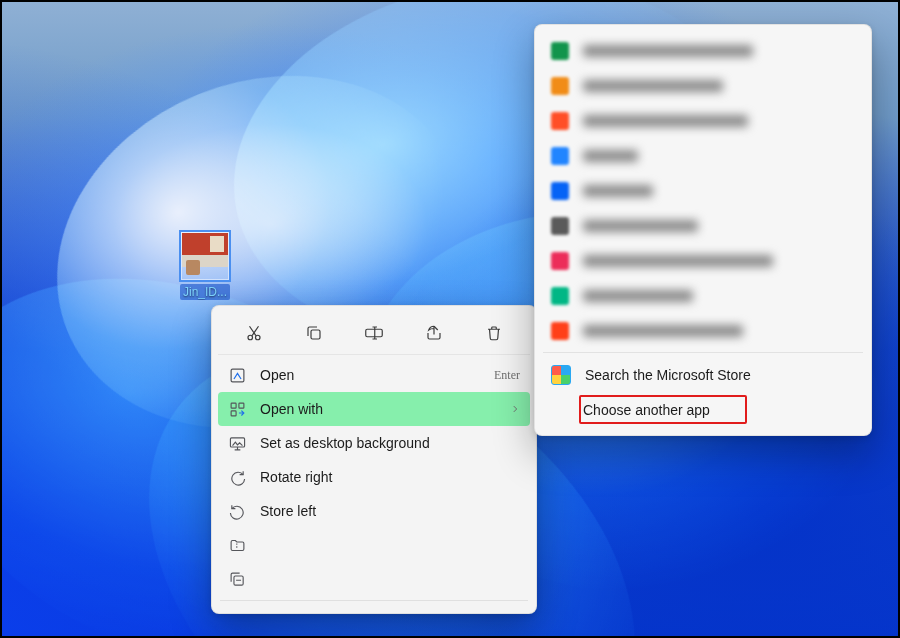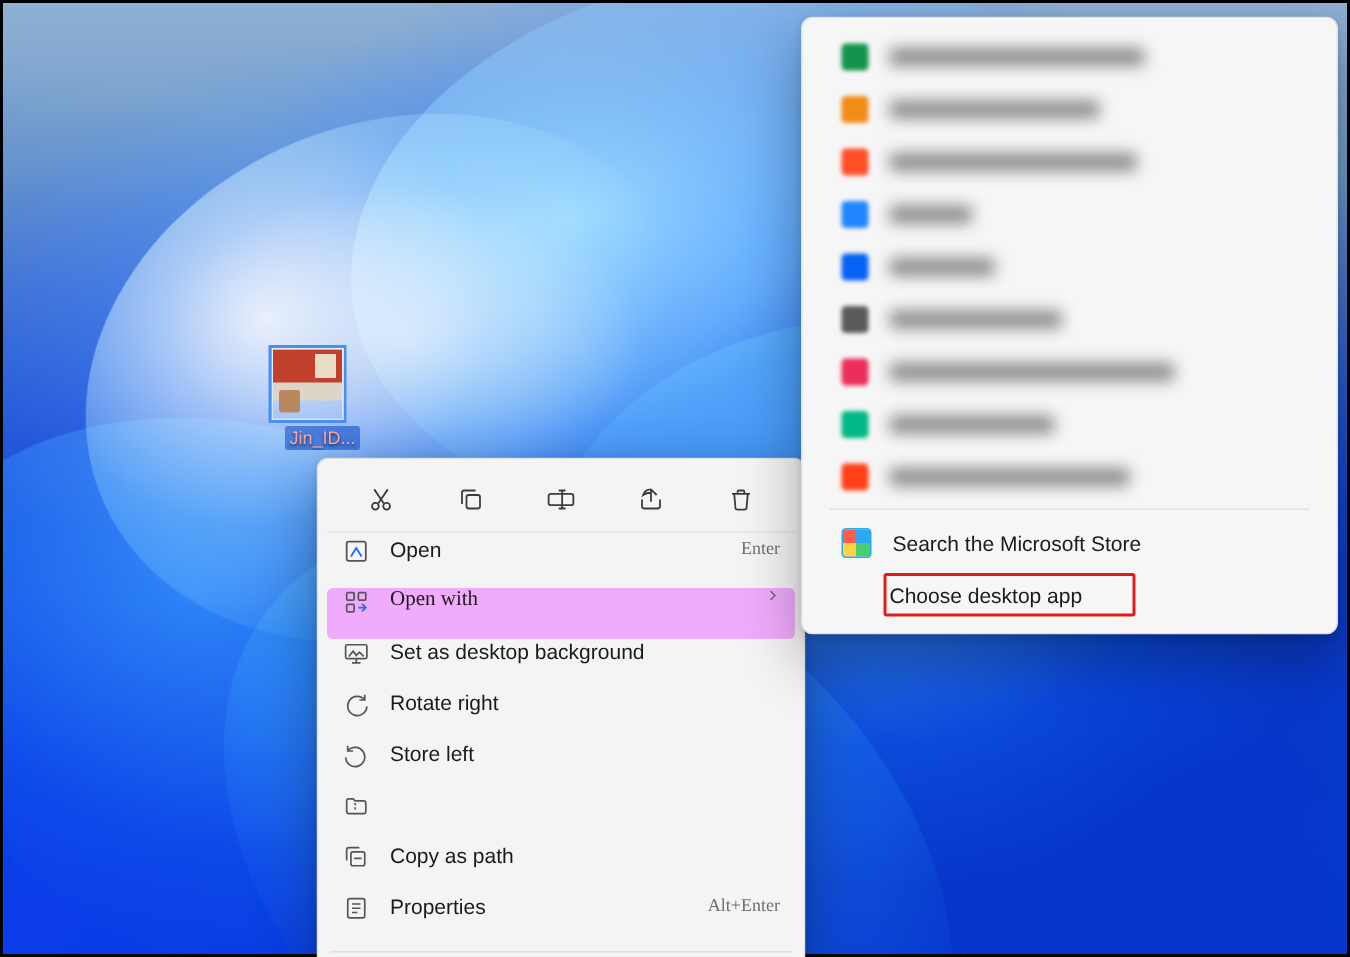--- a/index.html
+++ b/index.html
@@ -39,22 +39,22 @@
   .p3 { left:360px; top:210px; width:520px; height:380px; background: radial-gradient(ellipse at 40% 35%, rgba(60,130,255,0.85), rgba(10,55,200,0.4) 45%, rgba(10,55,200,0) 72%); transform:rotate(8deg);}
   .p4 { left:-80px; top:290px; width:520px; height:360px; background: radial-gradient(ellipse at 35% 35%, rgba(40,110,255,0.8), rgba(8,44,180,0.3) 50%, rgba(8,44,180,0) 73%); transform:rotate(22deg);}
   .p5 { left:120px; top:380px; width:540px; height:380px; background: radial-gradient(ellipse at 35% 35%, rgba(30,100,250,0.8), rgba(5,35,170,0) 70%); transform:rotate(38deg);}
 
   
   .desktop-icon {
     position: absolute;
     left: 170px;
     top: 232px;
     width: 70px;
-    text-align: right;
-    color: #fca5a5;
+    text-align: center;
+    color: #7dd3fc;
     font-size: 12px;
     text-shadow: 0 1px 2px rgba(0,0,0,0.6);
     cursor: default;
   }
   .desktop-icon .thumb {
     width: 46px;
     height: 46px;
     margin: 0 auto 4px;
     border: 1px solid rgba(255,255,255,0.5);
     background:
@@ -113,28 +113,28 @@
     height: 34px;
     display: flex;
     align-items: center;
     justify-content: center;
     border-radius: 4px;
     color: #3c3c3c;
   }
 
   .menu-item {
     display: flex;
-    align-items: flex-start;
+    align-items: center;
     height: 34px;
     padding: 0 10px 0 10px;
     border-radius: 4px;
     color: #1b1b1b;
     font-size: 14px;
   }
-  .menu-item.selected { background: #f0abfc; font-family: Liberation Serif, serif; }
+  .menu-item.selected { background: #86efac; }
   .menu-item .mi-icon {
     width: 18px;
     height: 18px;
     margin-right: 14px;
     color: #54555a;
     flex: none;
     display:flex;align-items:center;justify-content:center;
   }
   .menu-item .mi-label { flex: 1; }
   .menu-item .mi-accel { color: #6f6f6f; font-size: 12px; font-family: Liberation Serif, serif; }
@@ -143,27 +143,27 @@
   .menu-sep {
     height: 1px;
     background: rgba(0,0,0,0.08);
     margin: 4px 2px;
   }
 
   
   .submenu {
     position: absolute;
     left: 534px;
-    top: 11px;
+    top: 24px;
     width: 324px;
     background: #f6f6f6;
     border: 1px solid rgba(0,0,0,0.08);
     border-radius: 8px;
     box-shadow: 0 18px 40px rgba(0,0,0,0.32), 0 2px 6px rgba(0,0,0,0.12);
-    padding: 8px 16px;
+    padding: 8px 6px;
   }
   .submenu .app-row {
     display: flex;
     align-items: center;
     height: 35px;
     padding: 0 10px;
     border-radius: 4px;
     font-size: 14px;
     color: #1b1b1b;
   }
@@ -318,33 +318,22 @@
     </span>
   </div>
 
   <div class="menu-item">
     <span class="mi-icon">
       <svg width="17" height="17" viewBox="0 0 24 24" fill="none" stroke="currentColor" stroke-width="1.6">
           <rect x="7" y="7" width="13" height="13" rx="2"></rect>
           <path d="M3 15V5a2 2 0 0 1 2-2h10M10 13h7"></path>
         </svg>
     </span>
-    <span class="mi-label">Copy as path</span>
-  </div>
-
-  <div class="menu-item">
-    <span class="mi-icon">
-      <svg width="17" height="17" viewBox="0 0 24 24" fill="none" stroke="currentColor" stroke-width="1.6">
-          <rect x="4" y="3" width="16" height="18" rx="2"></rect>
-          <path d="M8 8h8M8 12h8M8 16h5"></path>
-        </svg>
-    </span>
-    <span class="mi-label">Properties</span>
-    <span class="mi-accel">Alt+Enter</span>
-  </div>
+  </div>
+
 
   <div class="menu-sep"></div>
 
 </div>
 
 <div class="submenu" id="submenu">
 
   <div class="app-row blurred">
       <span class="app-ico" style="background: rgb(46, 139, 87);"></span>
       <span style="display: inline-block; height: 12px; width: 170px; background: rgb(139, 139, 139); border-radius: 3px;"></span>
@@ -383,16 +372,16 @@
     </div>
     <div class="menu-sep" id="sub-sep"></div>
 
   <div class="app-row">
     <span class="app-ico store-ico"></span>
     <span>Search the Microsoft Store</span>
   </div>
 
   <div class="app-row choose-wrap">
     <span class="app-ico" style="background:transparent"></span>
-    <span>Choose desktop app</span>
+    <span>Choose another app</span>
     <div class="highlight-box"></div>
   </div>
 </div>
 
 </body></html>

